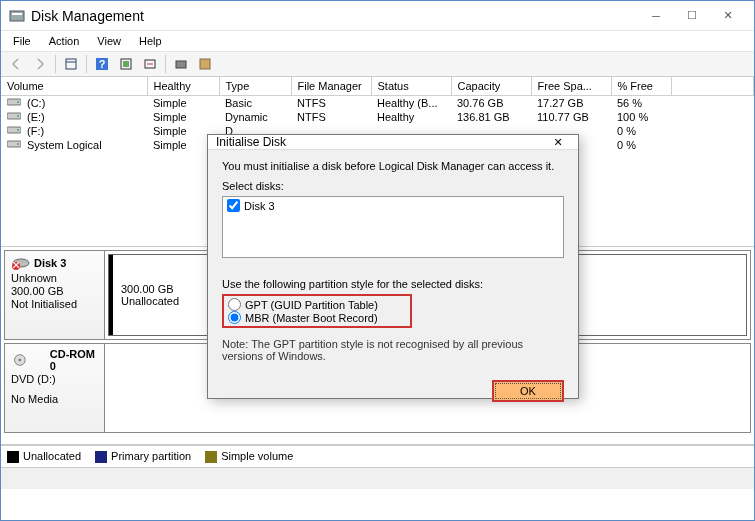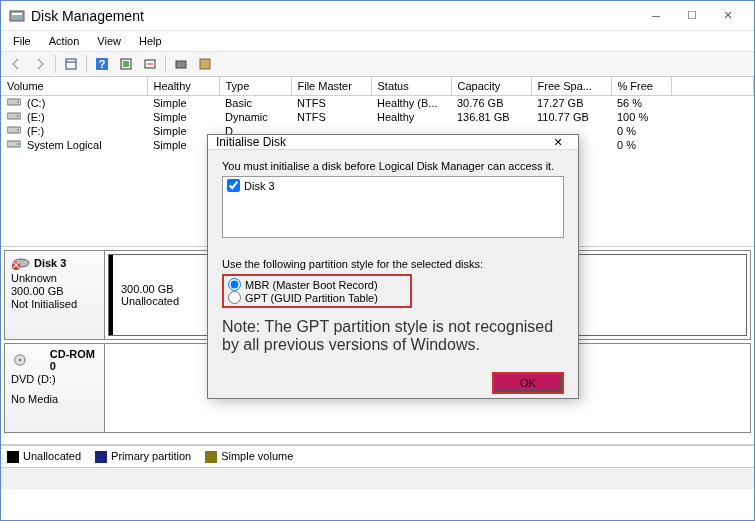--- a/index.html
+++ b/index.html
@@ -36,23 +36,23 @@
 .dialog { position:absolute; left:206px; top:133px; width:372px; height:265px; background:#f0f0f0; border:1px solid #777; box-shadow: 3px 3px 12px rgba(0,0,0,.25); display:flex; flex-direction:column;}
 .dlg-title { height:24px; background:#fff; display:flex; align-items:center; padding:0 8px; border-bottom:1px solid #ddd;}
 .dlg-title span { flex:1; font-size:12px;}
 .dlg-close { width:24px; text-align:center; }
 .dlg-body { padding: 10px 14px; flex:1; display:flex; flex-direction:column; gap:4px;}
 .disk-list { border:1px solid #999; background:#fff; height:62px; padding:2px 4px; overflow:auto;}
 .chk-row { display:flex; align-items:center; gap:4px; }
 .radio-box { border:2px solid #c33; padding:2px 4px; width:190px;}
 .radio-row { display:flex; align-items:center; gap:4px; }
 .dlg-btns { display:flex; justify-content:flex-end; gap:8px; padding:8px 14px 10px;}
-.dlg-btn { width:72px; height:22px; border:1px solid #888; background:#be185d; }
+.dlg-btn { width:72px; height:22px; border:1px solid #888; background:#fdba74; }
 .dlg-btn.ok { border:2px solid #c33; outline:1px dotted #555; outline-offset:-4px;}
-.small-note { font-size:16px; color:#333; margin-top:6px;}
+.small-note { font-size:11px; color:#333; margin-top:6px;}
 .disk-ic { width:20px; height:16px; }
 </style>
 </head>
 <body>
 
 <div class="titlebar">
   <svg class="icon" viewBox="0 0 16 16">
       <rect x="1" y="3" width="14" height="10" fill="#9aa" stroke="#556"></rect>
       <rect x="3" y="5" width="10" height="2" fill="#fff"></rect>
     </svg>
@@ -133,21 +133,21 @@
         <col style="width:80px">
         <col style="width:80px">
         <col style="width:60px">
         <col>
       </colgroup>
   <thead>
         <tr>
     <th colspan="2">Volume</th>
     <th>Healthy</th>
     <th>Type</th>
-    <th>File Master</th>
+    <th>File Manager</th>
     <th>Status</th>
     <th>Capacity</th>
     <th>Free Spa...</th>
     <th>% Free</th>
     <th></th>
   </tr>
       </thead>
   <tbody id="vol-rows">
         <tr>
           <td class="ic"><svg class="drive-ic" viewBox="0 0 14 10">
@@ -261,35 +261,36 @@
 
 <div class="status"></div>
 
 <div class="dialog">
   <div class="dlg-title">
     <span>Initialise Disk</span>
     <div class="dlg-close">✕</div>
   </div>
   <div class="dlg-body">
     <div>You must initialise a disk before Logical Disk Manager can access it.</div>
+    <div style="margin-top:4px">Select disks:</div>
     <div class="disk-list">
       <div class="chk-row">
         <input type="checkbox" checked="" style="">
         <span>Disk 3</span>
       </div>
     </div>
     <div style="margin-top:16px">Use the following partition style for the selected disks:</div>
     <div class="radio-box">
       <div class="radio-row">
+        <input type="radio" name="ps" style="">
+        <span>GPT (GUID Partition Table)</span>
+      </div>
+      <div class="radio-row">
         <input type="radio" name="ps" checked="" style="">
         <span>MBR (Master Boot Record)</span>
       </div>
-      <div class="radio-row">
-        <input type="radio" name="ps" style="">
-        <span>GPT (GUID Partition Table)</span>
-      </div>
     </div>
     <div class="small-note">Note: The GPT partition style is not recognised by all previous versions of Windows.</div>
   </div>
   <div class="dlg-btns">
     <button class="dlg-btn ok">OK</button>
   </div>
 </div>
 
 </body></html>

